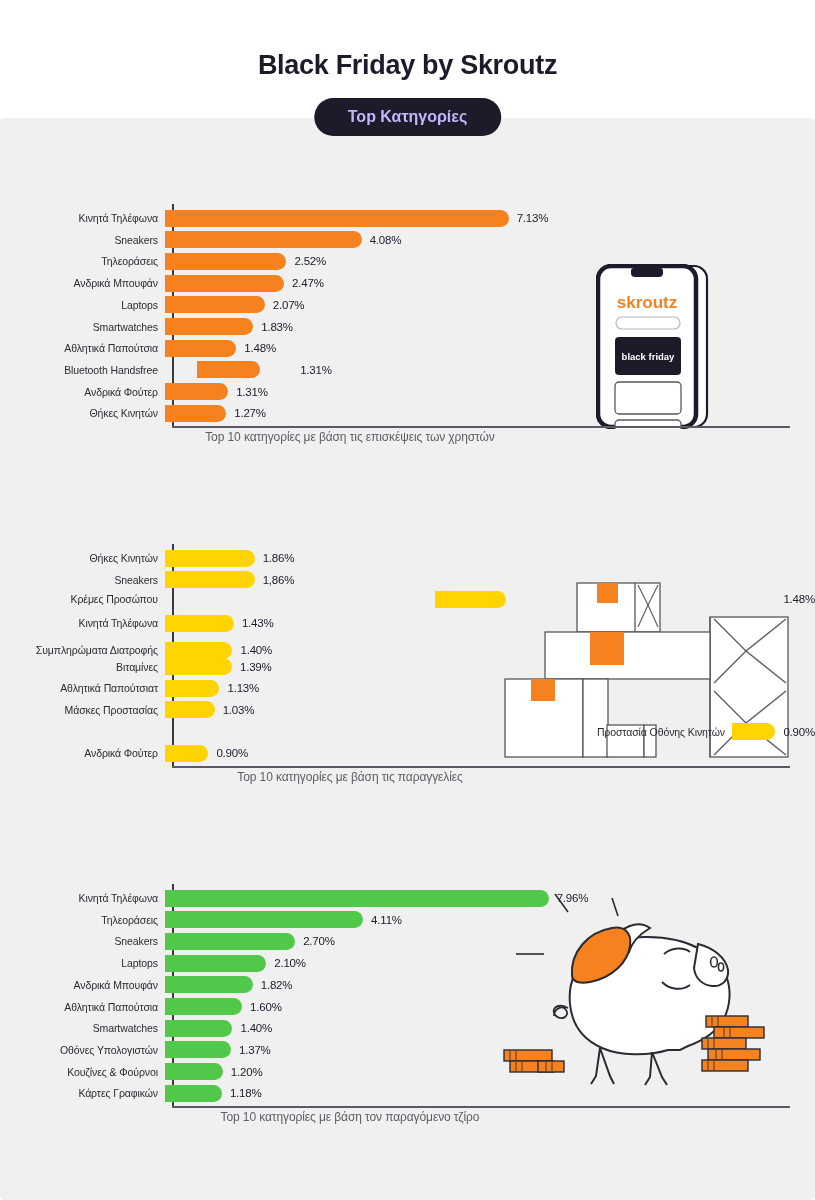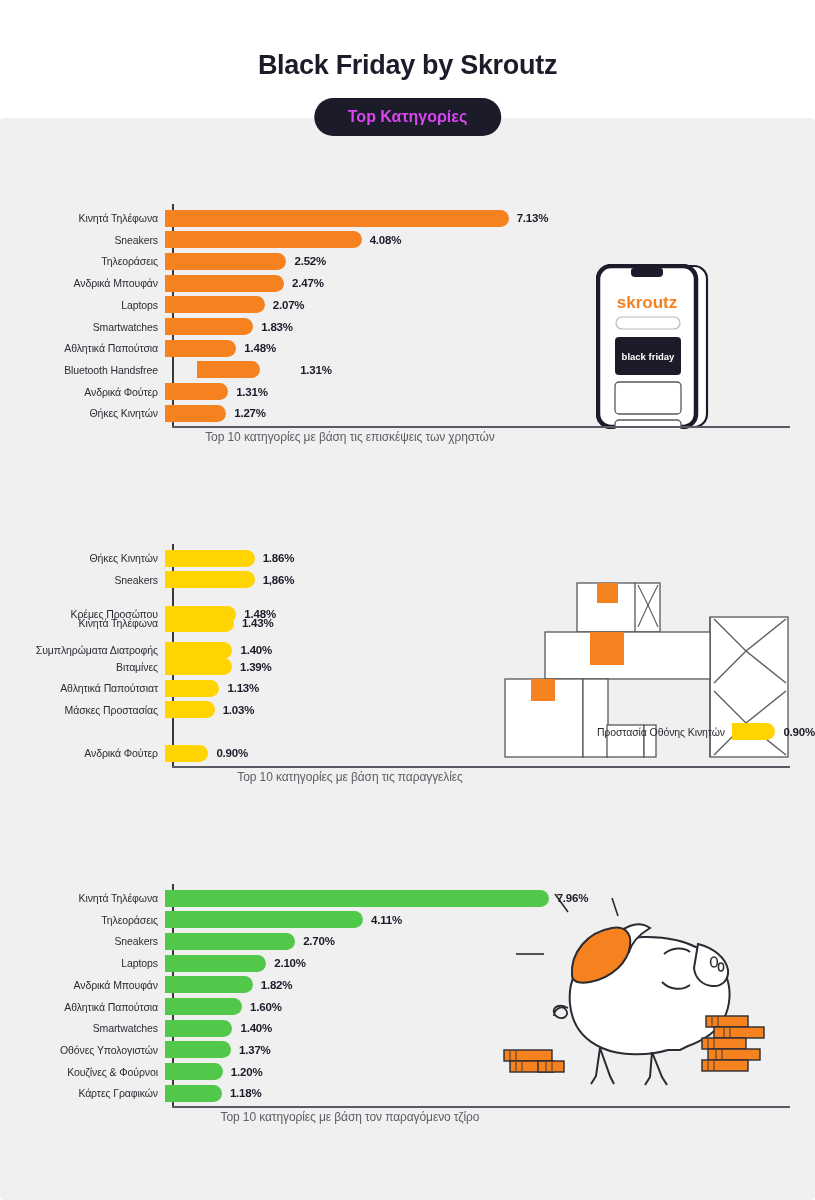--- a/index.html
+++ b/index.html
@@ -13,21 +13,21 @@
 
   
   .header { position: absolute; left: 0; top: 0; width: 815px; height: 118px; background: #ffffff; }
   .title {
     position: absolute; left: 0; top: 50px; width: 815px;
     text-align: center; font-size: 27px; font-weight: bold;
     color: #1b1b2a; letter-spacing: -0.3px;
   }
   .pill {
     position: absolute; left: 50%; top: 98px; transform: translateX(-50%);
-    background: #1b1b2a; color: #d946ef;
+    background: #1b1b2a; color: #c4b5fd;
     border-radius: 22px; padding: 10px 34px;
     font-size: 16px; font-weight: bold; white-space: nowrap;
     z-index: 5;
   }
 
   
   .canvas {
     position: absolute; left: 0; top: 118px;
     width: 815px; height: 1082px;
     background: #f0f0f0; border-radius: 4px;
@@ -56,21 +56,21 @@
   }
   .row-label {
     width: 165px; text-align: right; padding-right: 7px;
     font-size: 10.5px; color: #2b2b33; white-space: nowrap;
     letter-spacing: -0.1px;
   }
   .bar {
     height: 17px; border-radius: 0 9px 9px 0; flex: 0 0 auto;
   }
   .bar-value {
-    margin-left: 8px; font-size: 11.5px; font-weight: bold;
+    margin-left: 8px; font-size: 11.5px; font-weight: normal;
     color: #1b1b2a; white-space: nowrap; letter-spacing: -0.2px;
   }
 
   .caption {
     position: absolute; left: 0; top: 248px; width: 700px;
     text-align: center; font-size: 12px; color: #5d5d66;
     letter-spacing: -0.1px;
   }
 
   
@@ -204,21 +204,21 @@
             <div class="row" style="top: 27px;">
               <div class="row-label">Θήκες Κινητών</div>
               <div class="bar" style="width: 89.652px; background: rgb(255, 212, 0);"></div>
               <div class="bar-value">1.86%</div>
             </div>
             <div class="row" style="top: 48.7px;">
               <div class="row-label">Sneakers</div>
               <div class="bar" style="width: 89.652px; background: rgb(255, 212, 0);"></div>
               <div class="bar-value">1,86%</div>
             </div>
-            <div class="row" style="top: 83px;">
+            <div class="row" style="top: 68px; justify-content: space-between;">
               <div class="row-label">Κρέμες Προσώπου</div>
               <div class="bar" style="width: 71.336px; background: rgb(255, 212, 0);"></div>
               <div class="bar-value">1.48%</div>
             </div>
             <div class="row" style="top: 92.1px;">
               <div class="row-label">Κινητά Τηλέφωνα</div>
               <div class="bar" style="width: 68.926px; background: rgb(255, 212, 0);"></div>
               <div class="bar-value">1.43%</div>
             </div>
             <div class="row" style="top: 119px;">

